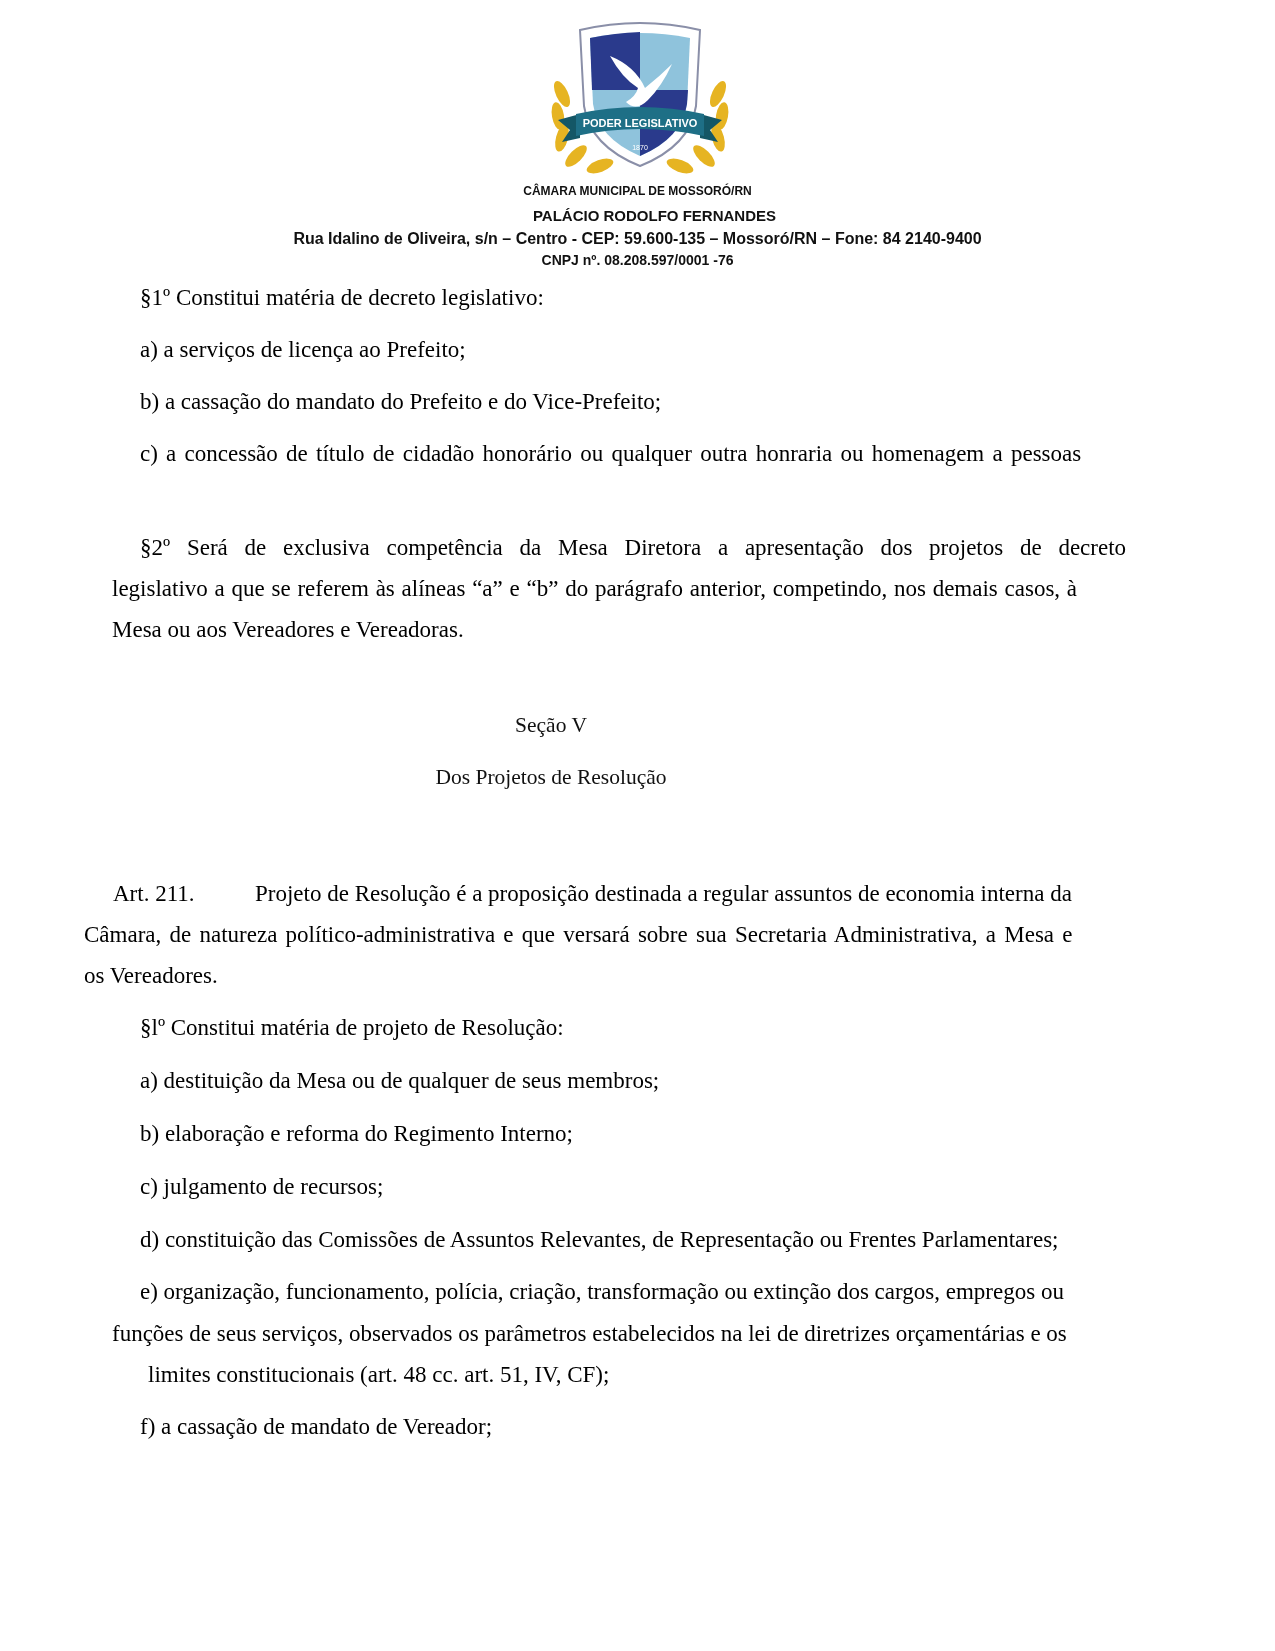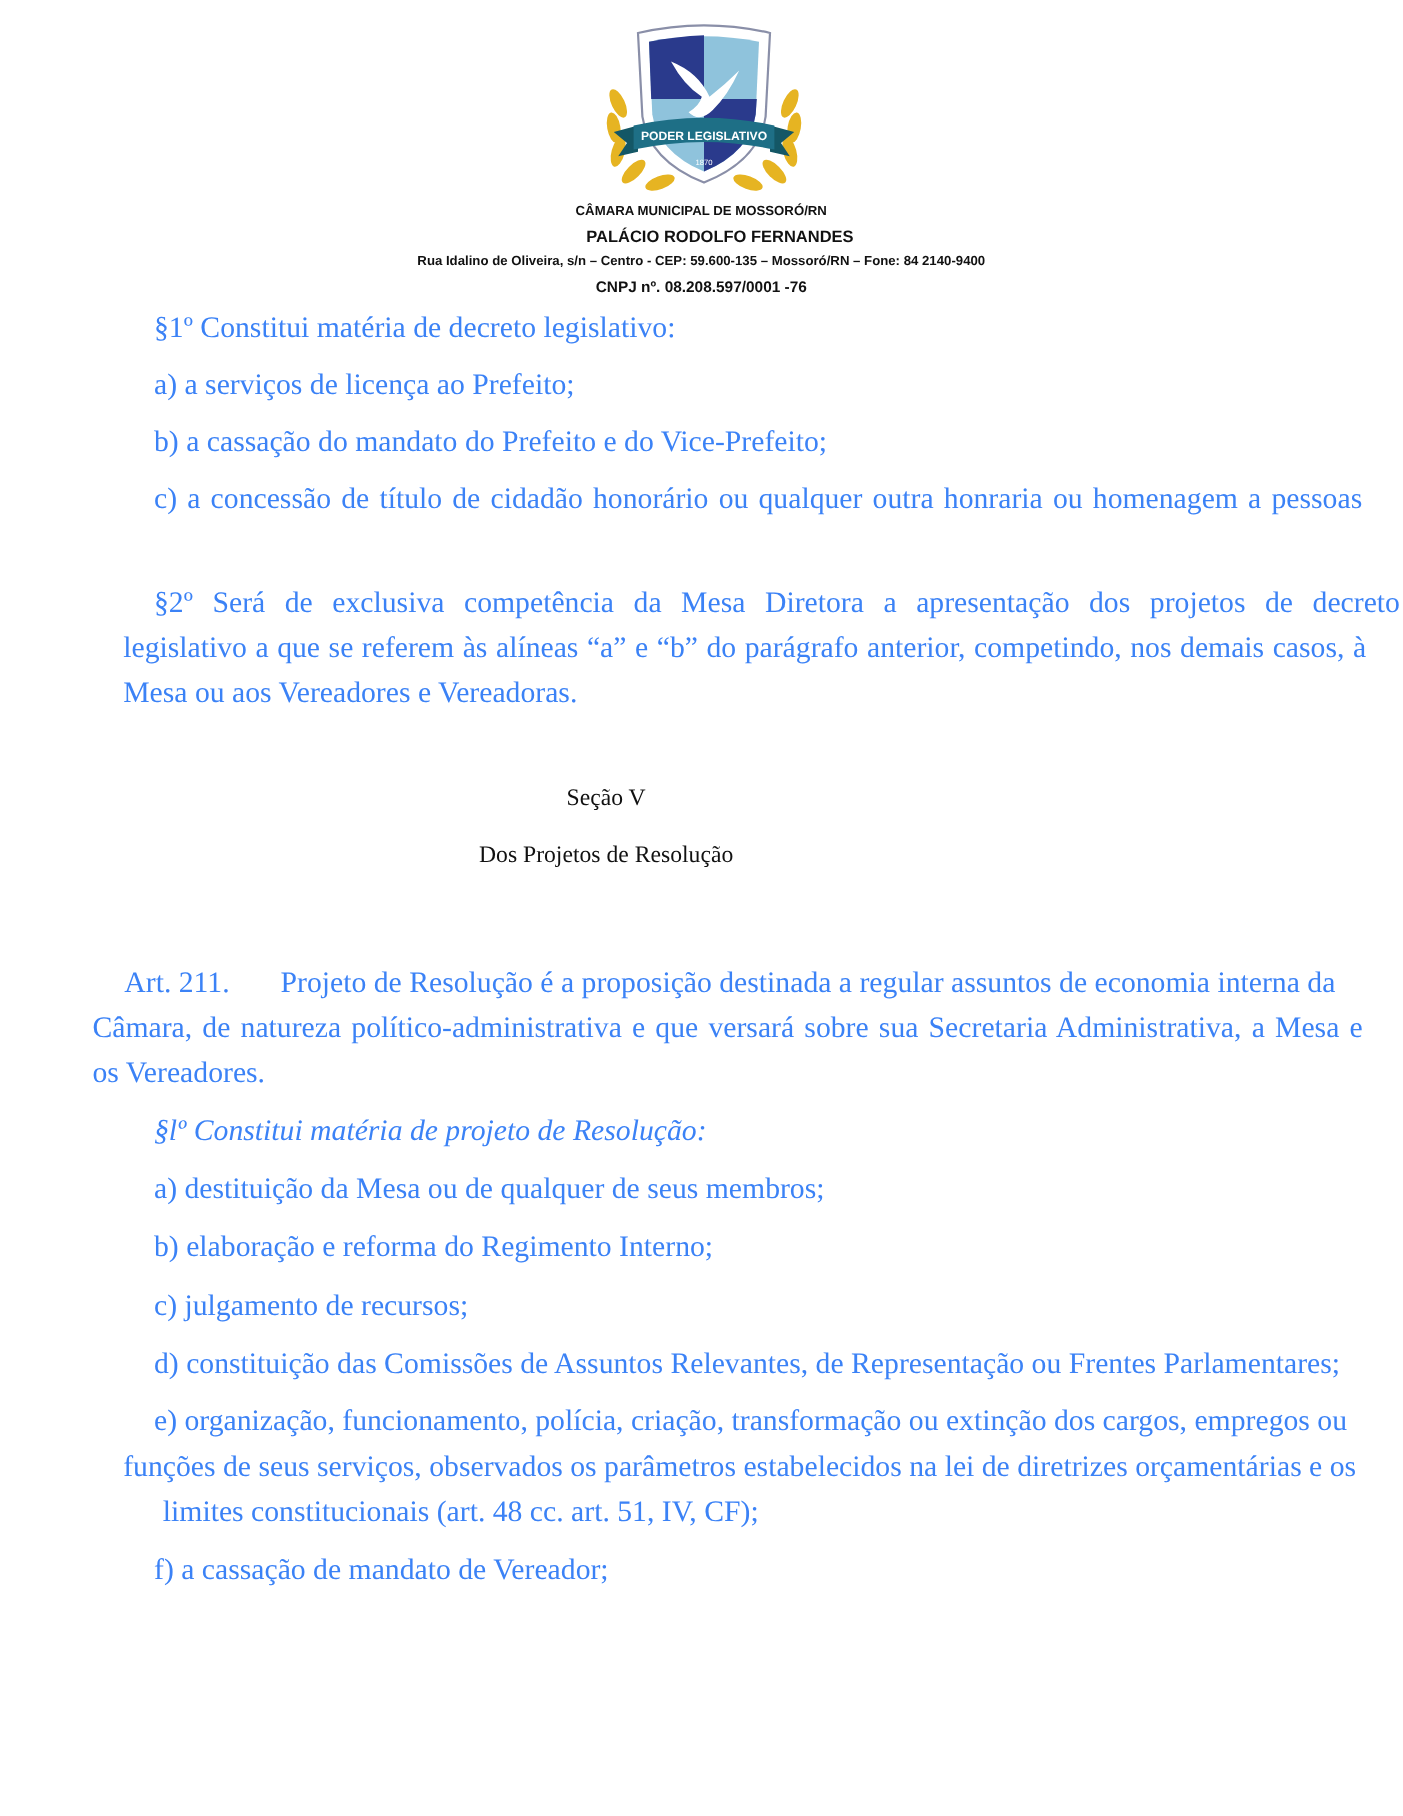--- a/index.html
+++ b/index.html
@@ -33,28 +33,28 @@
       left: 0;
       width: 1275px;
       text-align: center;
       font-family: "Liberation Sans", sans-serif;
       font-weight: bold;
       color: #111;
       white-space: nowrap;
     }
     .h1 { top: 184px; font-size: 12px; }
     .h2 { top: 207px; font-size: 15px; padding-left: 17px; }
-    .h3 { top: 230px; font-size: 12px; }
+    .h3 { top: 230px; font-size: 16px; }
     .h4 { top: 252px; font-size: 14px; }
 
     .body-text {
       position: absolute;
       font-family: "Liberation Serif", serif;
-      font-size: 27px;
-      color: #3b82f6;
+      font-size: 23px;
+      color: #000000;
       line-height: 43px;
     }
     .p {
       position: absolute;
       white-space: nowrap;
     }
     .center {
       position: absolute;
       left: 0;
       width: 1102px;
@@ -115,21 +115,21 @@
 
 <div class="center" style="top:713px;">Seção V</div>
 <div class="center" style="top:765px;">Dos Projetos de Resolução</div>
 
 <div class="body-text" style="left:0;top:0;width:1275px;">
   <div class="p" style="left:113px;top:872px;">Art. 211.</div>
   <div class="p" style="left:255px;top:872px;">Projeto de Resolução é a proposição destinada a regular assuntos de economia interna da</div>
   <div class="p" style="left:84px;top:913px;word-spacing:2.5px;">Câmara, de natureza político-administrativa e que versará sobre sua Secretaria Administrativa, a Mesa e</div>
   <div class="p" style="left:84px;top:954px;">os Vereadores.</div>
 
-  <div class="p" style="left:140px;top:1006px;font-style:italic;">§lº Constitui matéria de projeto de Resolução:</div>
+  <div class="p" style="left:140px;top:1006px;">§lº Constitui matéria de projeto de Resolução:</div>
   <div class="p" style="left:140px;top:1059px;">a) destituição da Mesa ou de qualquer de seus membros;</div>
   <div class="p" style="left:140px;top:1112px;">b) elaboração e reforma do Regimento Interno;</div>
   <div class="p" style="left:140px;top:1165px;">c) julgamento de recursos;</div>
   <div class="p" style="left:140px;top:1218px;">d) constituição das Comissões de Assuntos Relevantes, de Representação ou Frentes Parlamentares;</div>
   <div class="p" style="left:140px;top:1270px;">e) organização, funcionamento, polícia, criação, transformação ou extinção dos cargos, empregos ou</div>
   <div class="p" style="left:112px;top:1312px;">funções de seus serviços, observados os parâmetros estabelecidos na lei de diretrizes orçamentárias e os</div>
   <div class="p" style="left:112px;top:1353px;margin-left:36px;">limites constitucionais (art. 48 cc. art. 51, IV, CF);</div>
   <div class="p" style="left:140px;top:1405px;">f) a cassação de mandato de Vereador;</div>
 </div>
 

